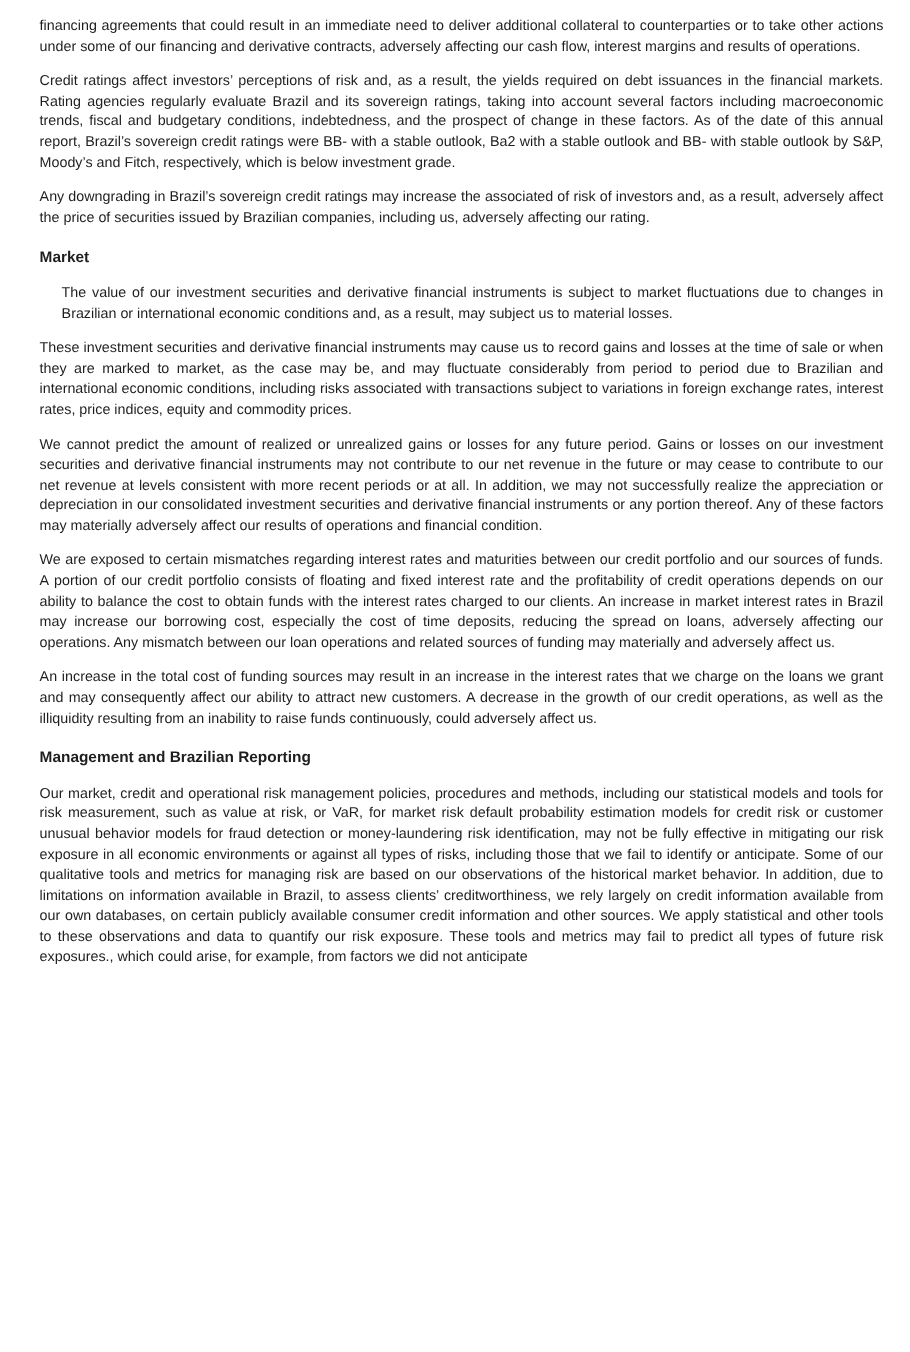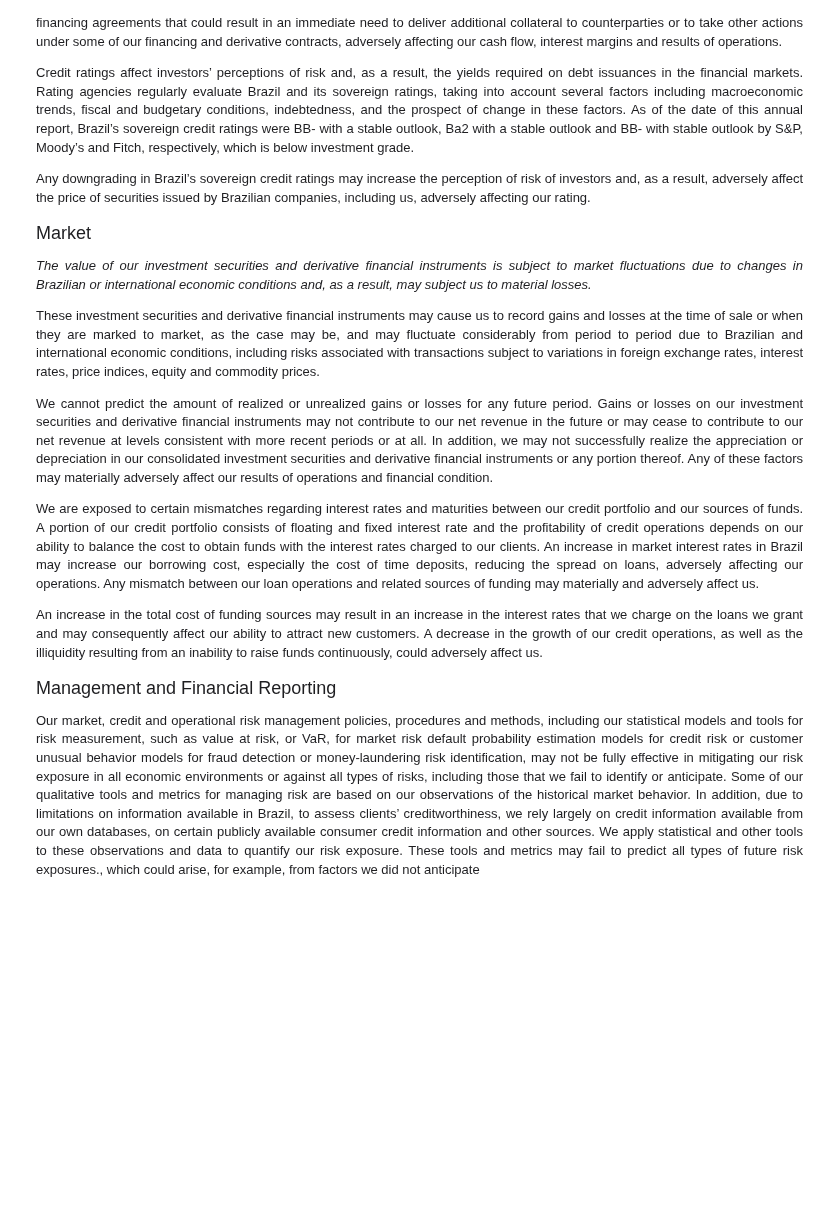--- a/index.html
+++ b/index.html
@@ -22,48 +22,48 @@
     left: 36px;
     width: 767px;
     font-size: 13px;
     line-height: 18.6px;
     text-align: justify;
   }
   .para {
     margin: 0 0 13px 0;
   }
   .para.italic {
-    font-style: italic;
+    margin-left: 20px;
   }
   .heading {
-    font-size: 18px;
-    font-weight: normal;
+    font-size: 14px;
+    font-weight: bold;
     text-align: left;
     margin: 17px 0 14px 0;
   }
   .page-number {
     position: absolute;
     top: 1190px;
     right: 62px;
     font-size: 12.5px;
     line-height: 15px;
     color: #8b5cf6;
   }
 </style>
 </head>
 <body>
 
 <div class="page">
   <div class="content">
     <p class="para">financing agreements that could result in an immediate need to deliver additional collateral to counterparties or to take other actions under some of our financing and derivative contracts, adversely affecting our cash flow, interest margins and results of operations.</p>
     <p class="para">Credit ratings affect investors’ perceptions of risk and, as a result, the yields required on debt issuances in the financial markets. Rating agencies regularly evaluate Brazil and its sovereign ratings, taking into account several factors including macroeconomic trends, fiscal and budgetary conditions, indebtedness, and the prospect of change in these factors. As of the date of this annual report, Brazil’s sovereign credit ratings were BB- with a stable outlook, Ba2 with a stable outlook and BB- with stable outlook by S&amp;P, Moody’s and Fitch, respectively, which is below investment grade.</p>
-    <p class="para">Any downgrading in Brazil’s sovereign credit ratings may increase the perception of risk of investors and, as a result, adversely affect the price of securities issued by Brazilian companies, including us, adversely affecting our rating.</p>
+    <p class="para">Any downgrading in Brazil’s sovereign credit ratings may increase the associated of risk of investors and, as a result, adversely affect the price of securities issued by Brazilian companies, including us, adversely affecting our rating.</p>
     <h2 class="heading">Market</h2>
     <p class="para italic">The value of our investment securities and derivative financial instruments is subject to market fluctuations due to changes in Brazilian or international economic conditions and, as a result, may subject us to material losses.</p>
     <p class="para">These investment securities and derivative financial instruments may cause us to record gains and losses at the time of sale or when they are marked to market, as the case may be, and may fluctuate considerably from period to period due to Brazilian and international economic conditions, including risks associated with transactions subject to variations in foreign exchange rates, interest rates, price indices, equity and commodity prices.</p>
     <p class="para">We cannot predict the amount of realized or unrealized gains or losses for any future period. Gains or losses on our investment securities and derivative financial instruments may not contribute to our net revenue in the future or may cease to contribute to our net revenue at levels consistent with more recent periods or at all. In addition, we may not successfully realize the appreciation or depreciation in our consolidated investment securities and derivative financial instruments or any portion thereof. Any of these factors may materially adversely affect our results of operations and financial condition.</p>
     <p class="para">We are exposed to certain mismatches regarding interest rates and maturities between our credit portfolio and our sources of funds. A portion of our credit portfolio consists of floating and fixed interest rate and the profitability of credit operations depends on our ability to balance the cost to obtain funds with the interest rates charged to our clients. An increase in market interest rates in Brazil may increase our borrowing cost, especially the cost of time deposits, reducing the spread on loans, adversely affecting our operations. Any mismatch between our loan operations and related sources of funding may materially and adversely affect us.</p>
     <p class="para">An increase in the total cost of funding sources may result in an increase in the interest rates that we charge on the loans we grant and may consequently affect our ability to attract new customers. A decrease in the growth of our credit operations, as well as the illiquidity resulting from an inability to raise funds continuously, could adversely affect us.</p>
-    <h2 class="heading">Management and Financial Reporting</h2>
+    <h2 class="heading">Management and Brazilian Reporting</h2>
     <p class="para">Our market, credit and operational risk management policies, procedures and methods, including our statistical models and tools for risk measurement, such as value at risk, or VaR, for market risk default probability estimation models for credit risk or customer unusual behavior models for fraud detection or money-laundering risk identification, may not be fully effective in mitigating our risk exposure in all economic environments or against all types of risks, including those that we fail to identify or anticipate. Some of our qualitative tools and metrics for managing risk are based on our observations of the historical market behavior. In addition, due to limitations on information available in Brazil, to assess clients’ creditworthiness, we rely largely on credit information available from our own databases, on certain publicly available consumer credit information and other sources. We apply statistical and other tools to these observations and data to quantify our risk exposure. These tools and metrics may fail to predict all types of future risk exposures., which could arise, for example, from factors we did not anticipate</p>
   </div>
   <div class="page-number">108</div>
 </div>
 
 </body></html>

